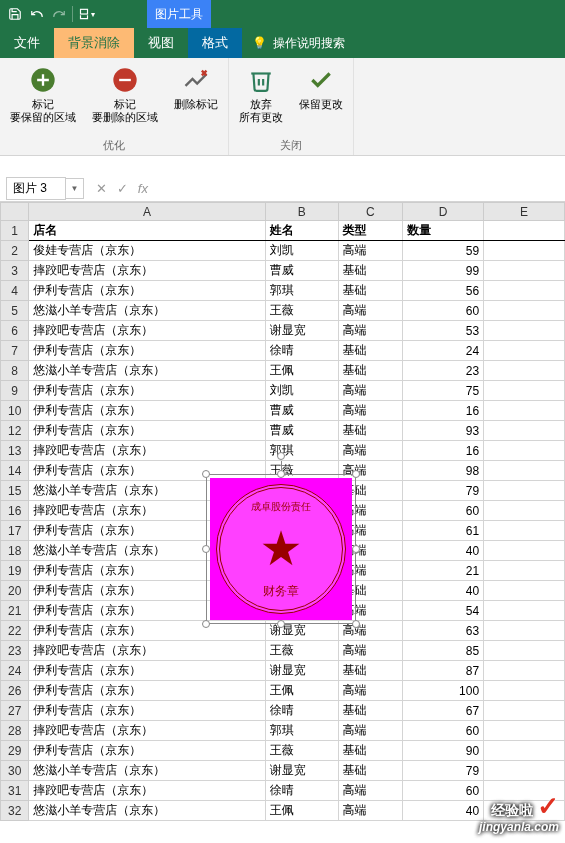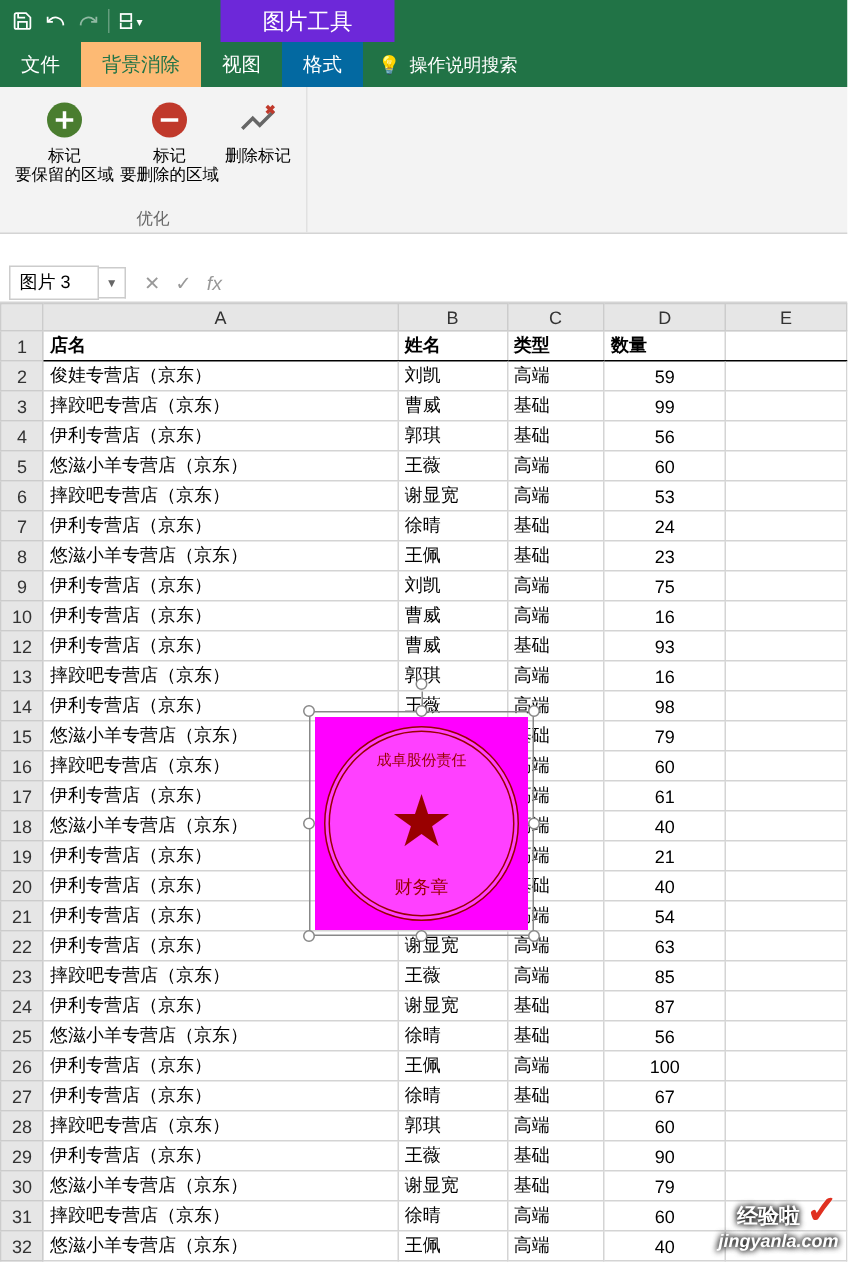--- a/index.html
+++ b/index.html
@@ -3,53 +3,53 @@
 <meta charset="utf-8">
 <style>
 * { box-sizing: border-box; margin: 0; padding: 0; }
 body { font-family: "Microsoft YaHei", sans-serif; font-size: 12px; background: #fff; width: 565px; height: 843px; overflow: hidden; position: relative; }
 
 
 .titlebar { background: #217346; height: 28px; display: flex; align-items: center; padding: 0 4px; }
 .titlebar .qat-btn { width: 22px; height: 22px; display: flex; align-items: center; justify-content: center; color: #fff; font-size: 14px; }
 .titlebar .sep { width: 1px; height: 16px; background: rgba(255,255,255,0.3); margin: 0 2px; }
 .titlebar .dim { opacity: 0.5; }
-.context-tab { background: #6d28d9; color: #fff; padding: 4px 28px; height: 28px; display: flex; align-items: center; margin-left: 50px; font-size: 15px; }
+.context-tab { background: #3b82f6; color: #fff; padding: 4px 8px; height: 28px; display: flex; align-items: center; margin-left: 50px; font-size: 12px; }
 
 
 .ribbon-tabs { background: #217346; height: 30px; display: flex; align-items: stretch; }
 .ribbon-tab { padding: 0 14px; color: #fff; display: flex; align-items: center; font-size: 13px; }
 .ribbon-tab.active { background: #fdba74; color: #217346; }
 .ribbon-tab.context { background: #0369a1; color: #fff; }
 .tell-me { display: flex; align-items: center; color: #fff; margin-left: 10px; gap: 6px; }
 
 
 .ribbon { background: #f3f3f3; height: 98px; border-bottom: 1px solid #d4d4d4; display: flex; }
 .ribbon-group { display: flex; flex-direction: column; align-items: center; padding: 4px 8px 2px; border-right: 1px solid #e1e1e1; }
-.ribbon-group-items { display: flex; gap: 0; flex: 1; }
+.ribbon-group-items { display: flex; gap: 12px; flex: 1; }
 .ribbon-btn { display: flex; flex-direction: column; align-items: center; justify-content: flex-start; padding: 2px; text-align: center; font-size: 11px; line-height: 13px; min-width: 40px; }
 .ribbon-btn .icon-wrap { width: 32px; height: 32px; display: flex; align-items: center; justify-content: center; margin-bottom: 2px; }
 .ribbon-group-label { font-size: 11px; color: #666; padding-top: 2px; }
 
 
 .formula-bar { height: 26px; border-bottom: 1px solid #d4d4d4; display: flex; align-items: center; margin-top: 20px; }
 .name-box { width: 60px; border: 1px solid #ccc; padding: 2px 6px; margin: 2px 0 2px 6px; font-size: 12px; }
 .name-box-dd { width: 18px; border: 1px solid #ccc; border-left: none; display: flex; align-items: center; justify-content: center; font-size: 8px; color: #666; height: 21px; }
 .fx-controls { display: flex; align-items: center; margin-left: 12px; gap: 10px; color: #999; font-size: 13px; }
 .fx-controls .fx { font-style: italic; }
 
 
 .grid-wrap { position: relative; }
 .grid { border-collapse: collapse; width: 100%; font-size: 12px; }
 .grid th.corner { background: #e6e6e6; border: 1px solid #ccc; width: 28px; height: 18px; }
 .grid th.col-h { background: #e6e6e6; border: 1px solid #ccc; font-weight: normal; color: #333; height: 18px; }
 .grid th.row-h { background: #e6e6e6; border: 1px solid #ccc; font-weight: normal; color: #333; width: 28px; text-align: center; }
 .grid td { border: 1px solid #d4d4d4; padding: 1px 4px; height: 18px; white-space: nowrap; overflow: hidden; }
 .grid .hdr-row td { border-bottom: 1px solid #000; font-weight: bold; }
-.grid td.num { text-align: center; }
+.grid td.num { text-align: right; }
 
 
 .stamp-obj { position: absolute; left: 206px; top: 272px; width: 150px; height: 150px; }
 .stamp-sel { position: absolute; inset: 0; border: 1px solid #888; }
 .sel-h { position: absolute; width: 8px; height: 8px; background: #fff; border: 1px solid #888; border-radius: 50%; }
 .sel-h.tl{top:-4px;left:-4px}.sel-h.tm{top:-4px;left:calc(50% - 4px)}.sel-h.tr{top:-4px;right:-4px}
 .sel-h.ml{top:calc(50% - 4px);left:-4px}.sel-h.mr{top:calc(50% - 4px);right:-4px}
 .sel-h.bl{bottom:-4px;left:-4px}.sel-h.bm{bottom:-4px;left:calc(50% - 4px)}.sel-h.br{bottom:-4px;right:-4px}
 .rot-h { position: absolute; top: -22px; left: calc(50% - 4px); width: 8px; height: 8px; border: 1px solid #888; background: #fff; border-radius: 50%; }
 .rot-h::after { content:''; position:absolute; top:8px; left:3px; width:1px; height:12px; background:#888; }
@@ -138,20 +138,44 @@
               <path d="M3 17l6-6 4 4 8-8"></path>
               <path d="M17 4l4 4" stroke="#c0392b"></path>
               <path d="M21 4l-4 4" stroke="#c0392b"></path>
             </svg>
           </div>
         <span>删除标记</span>
       </div>
     </div>
     <div class="ribbon-group-label">优化</div>
   </div>
+  <div class="ribbon-group">
+    <div class="ribbon-group-items">
+      <div class="ribbon-btn">
+        <div class="icon-wrap">
+            <svg width="26" height="26" viewBox="0 0 24 24" fill="none" stroke="#2e7d5b" stroke-width="2">
+              <polyline points="3 6 5 6 21 6"></polyline>
+              <path d="M19 6l-1 14a2 2 0 0 1-2 2H8a2 2 0 0 1-2-2L5 6"></path>
+              <path d="M10 11v6M14 11v6"></path>
+            </svg>
+          </div>
+        <span style="white-space:pre-line">放弃
+所有更改</span>
+      </div>
+      <div class="ribbon-btn">
+        <div class="icon-wrap">
+            <svg width="26" height="26" viewBox="0 0 24 24" fill="none" stroke="#4a7d2f" stroke-width="3">
+              <polyline points="4 12 9 17 20 6"></polyline>
+            </svg>
+          </div>
+        <span>保留更改</span>
+      </div>
+    </div>
+    <div class="ribbon-group-label">关闭</div>
+  </div>
 </div>
 
 <div class="formula-bar">
   <div class="name-box">图片 3</div>
   <div class="name-box-dd">▼</div>
   <div class="fx-controls">
     <span>✕</span>
     <span>✓</span>
     <span class="fx">fх</span>
   </div>
@@ -348,28 +372,20 @@
         </tr>
         <tr>
           <th class="row-h">24</th>
 <td>伊利专营店（京东）</td>
 <td>谢显宽</td>
 <td>基础</td>
 <td class="num">87</td>
 <td></td>
         </tr>
         <tr>
-          <th class="row-h">25</th>
-<td>悠滋小羊专营店（京东）</td>
-<td>徐晴</td>
-<td>基础</td>
-<td class="num">56</td>
-<td></td>
-        </tr>
-        <tr>
           <th class="row-h">26</th>
 <td>伊利专营店（京东）</td>
 <td>王佩</td>
 <td>高端</td>
 <td class="num">100</td>
 <td></td>
         </tr>
         <tr>
           <th class="row-h">27</th>
 <td>伊利专营店（京东）</td>

